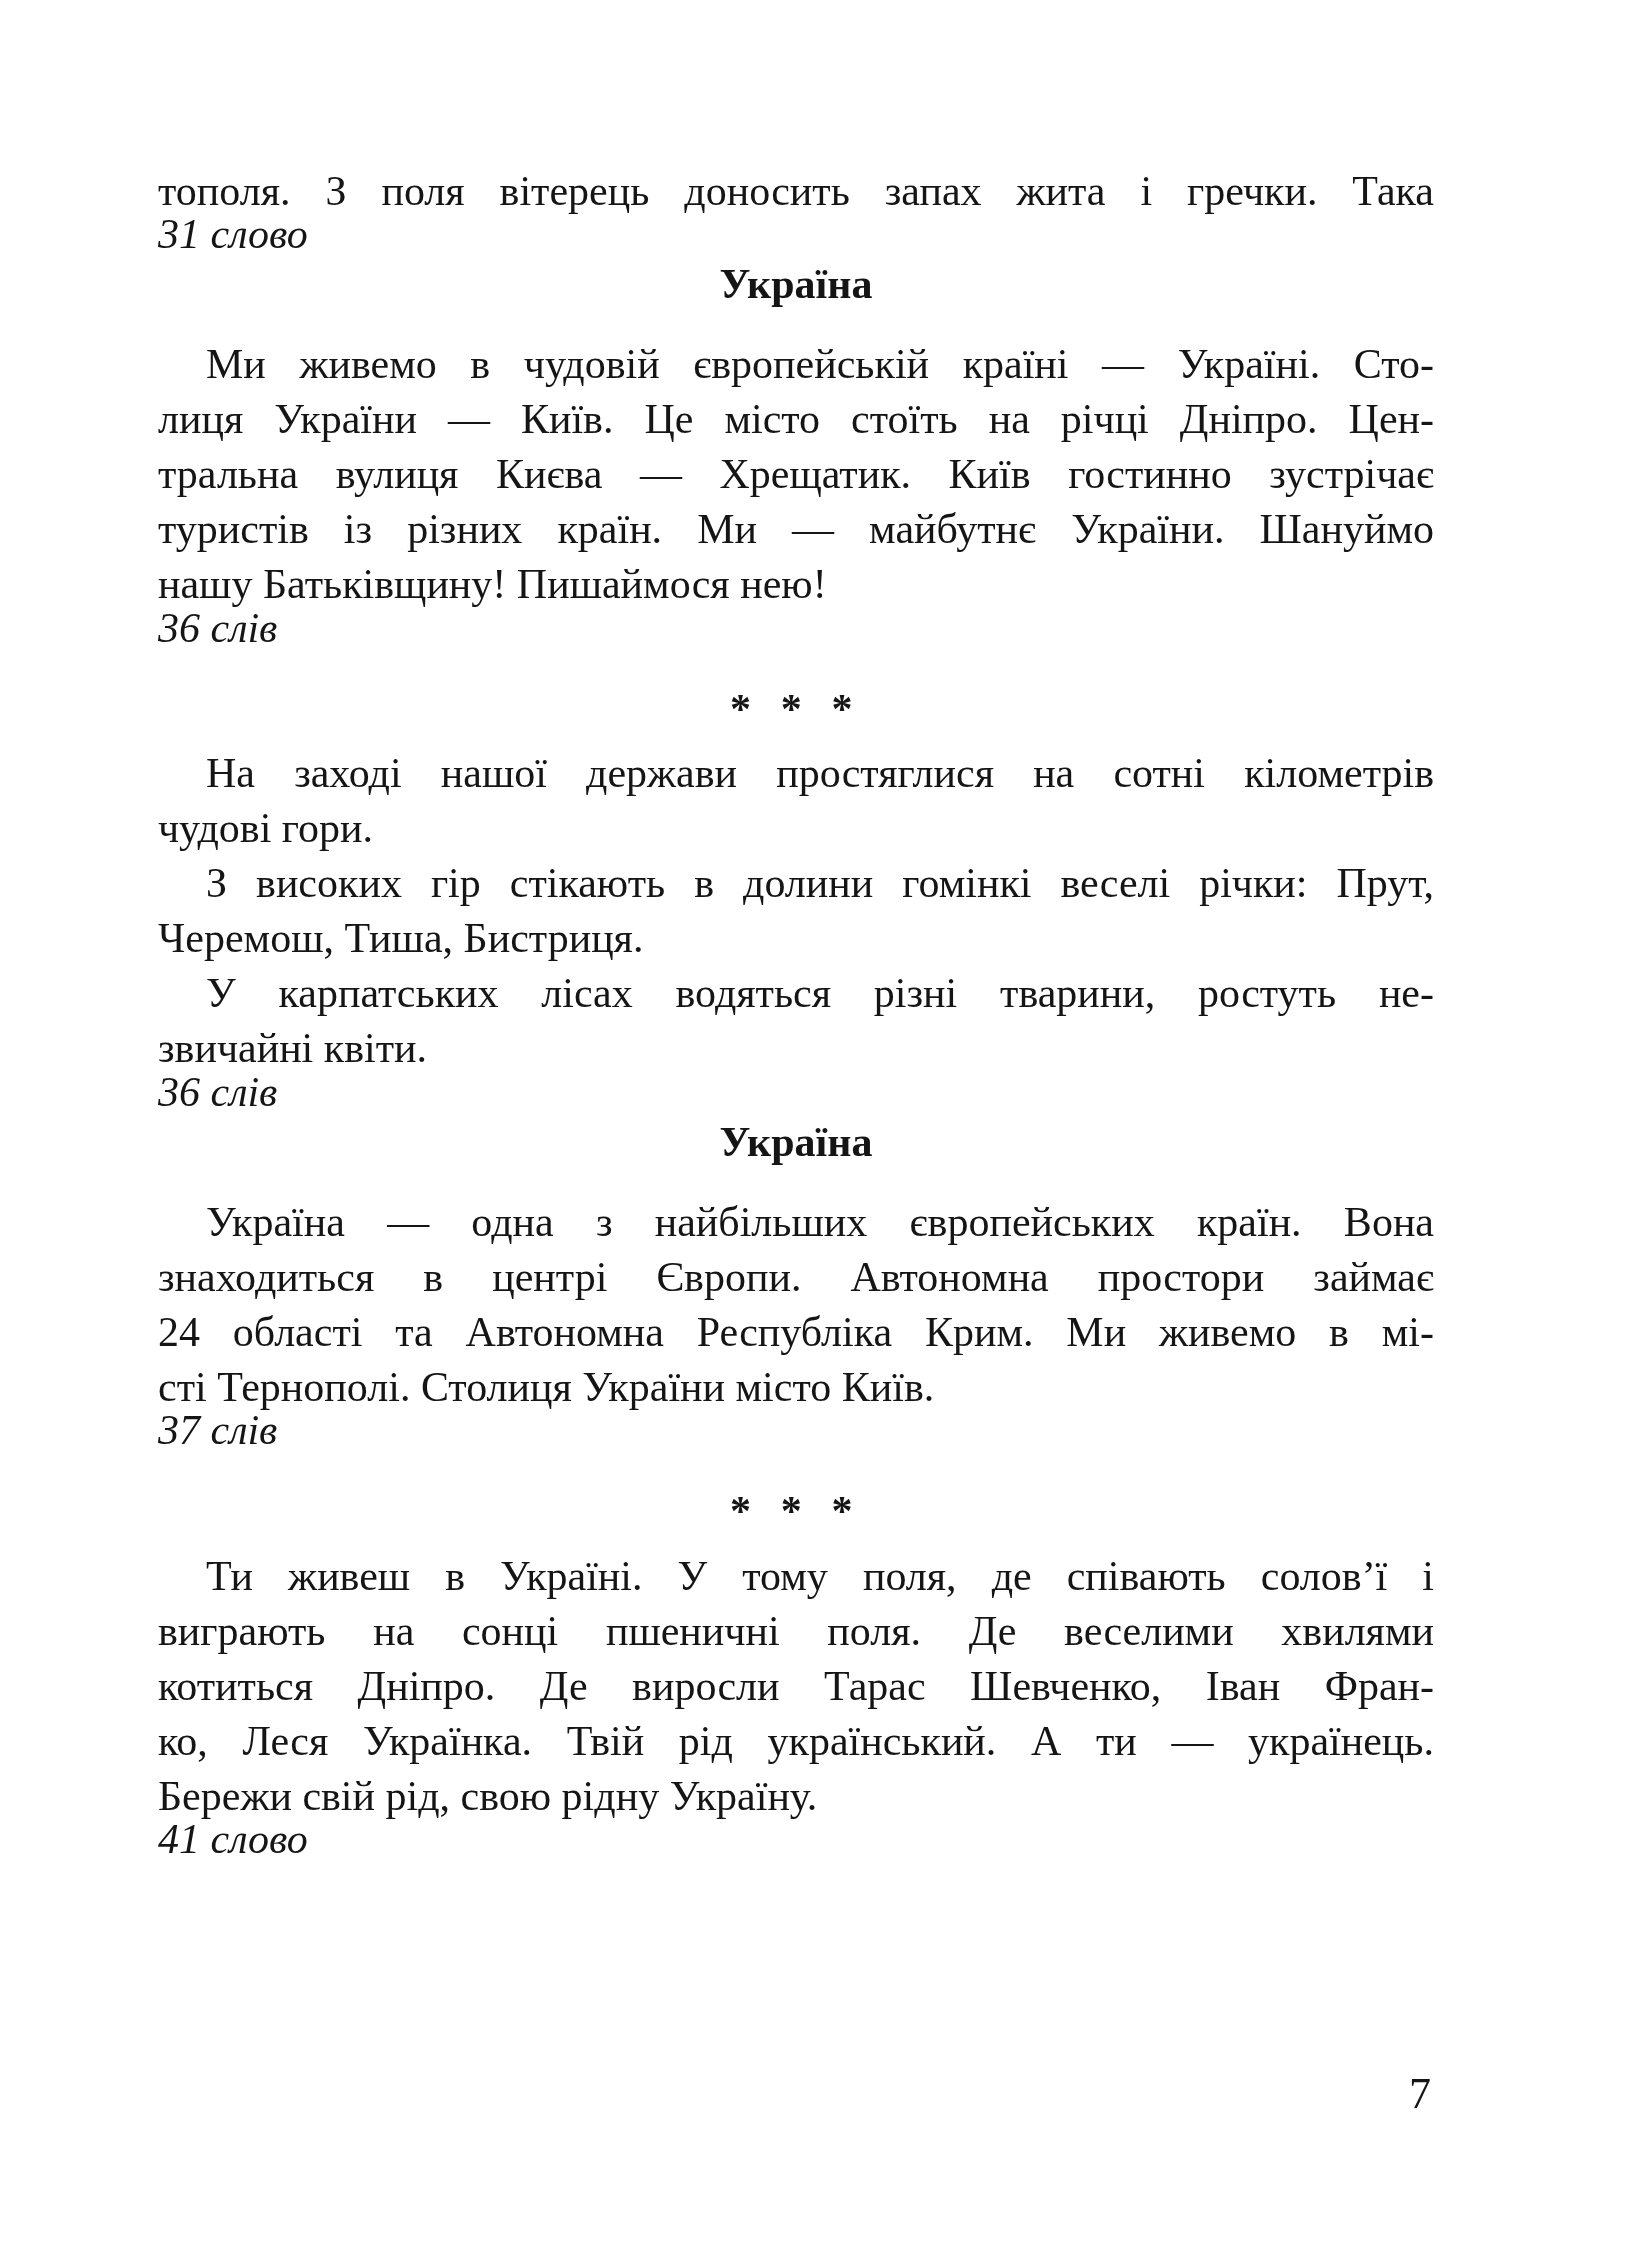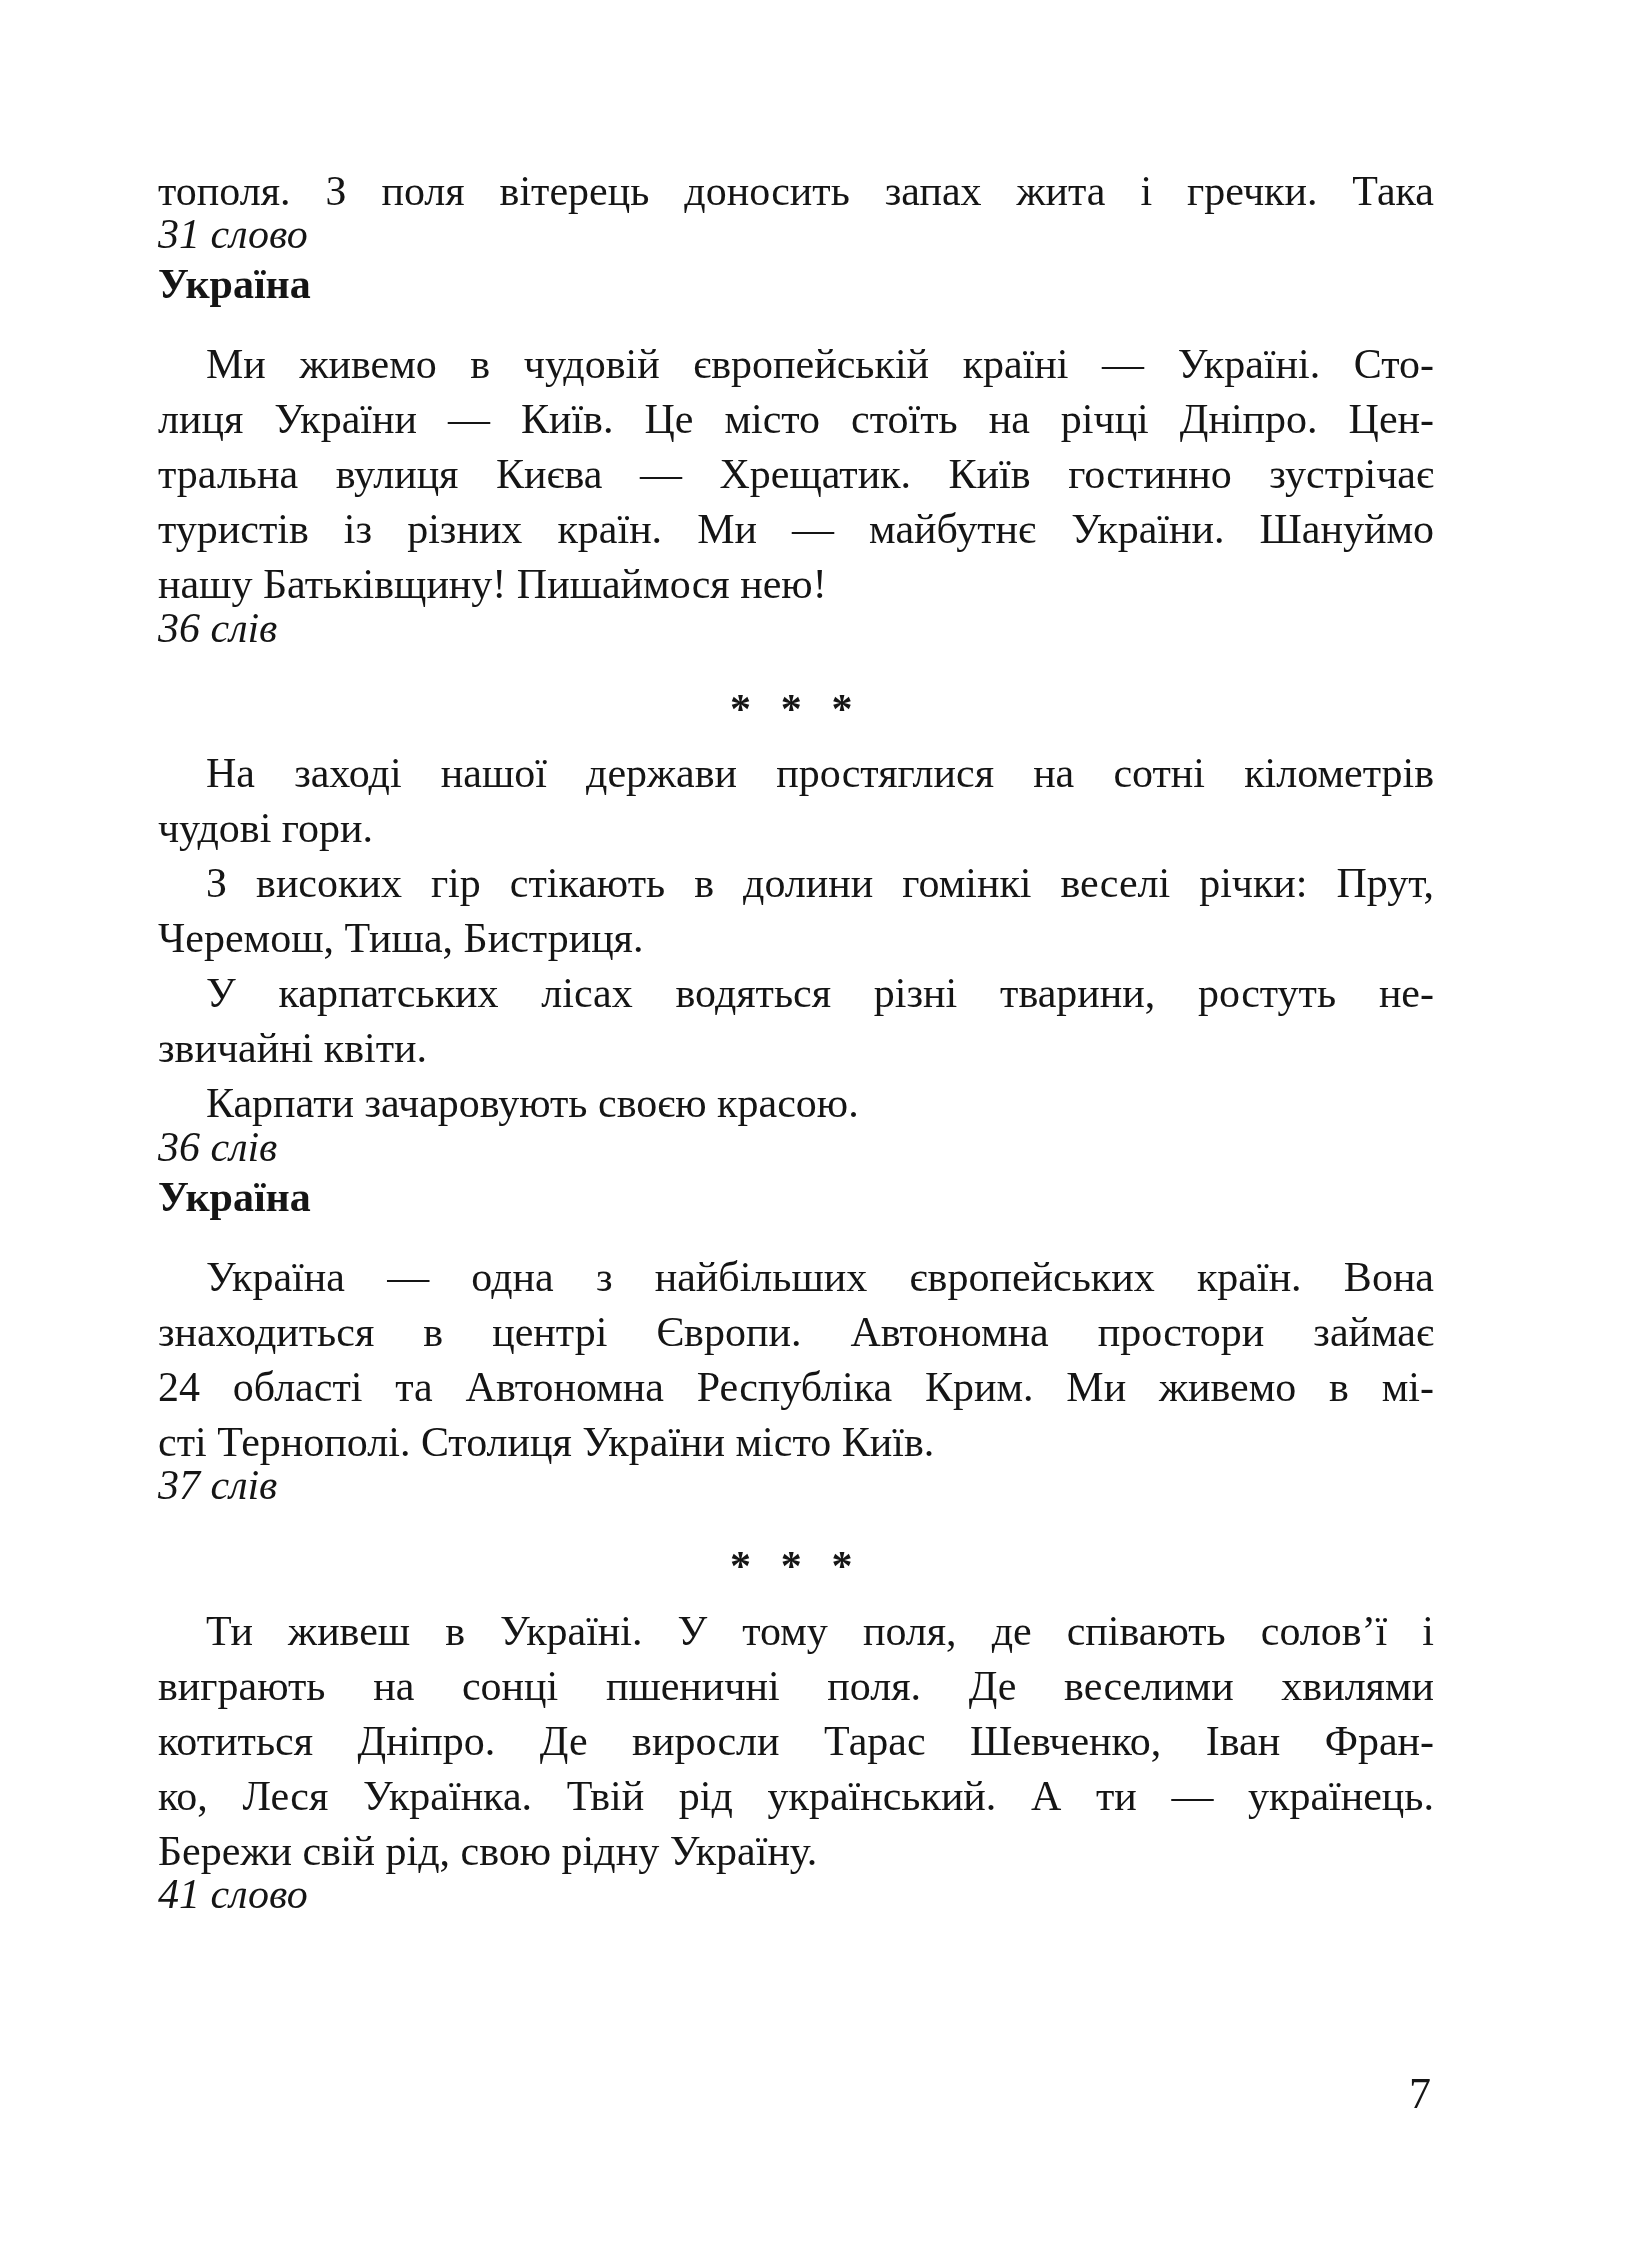--- a/index.html
+++ b/index.html
@@ -24,21 +24,21 @@
   .tline{ text-align:justify; text-align-last:justify; }
   .tline.last{ text-align:left; text-align-last:left; }
   .tline.indent{ text-indent:48px; }
   .count{
     font-style:italic;
     line-height:46px;
     margin-top:-7.6px;
   }
   .heading{
     font-weight:bold;
-    text-align:left;
+    text-align:center;
     margin:0 0 25px 0;
   }
   .stars{
     font-weight:bold;
     text-align:center;
     letter-spacing:9.6px;
     margin:31px 0 9.6px 0;
   }
   .pagenum{
     position:absolute;
@@ -72,23 +72,20 @@
         <div class="tline last">чудові гори.</div>
       </div>
       <div>
         <div class="tline indent">З високих гір стікають в долини гомінкі веселі річки: Прут,</div>
         <div class="tline last">Черемош, Тиша, Бистриця.</div>
       </div>
       <div>
         <div class="tline indent">У карпатських лісах водяться різні тварини, ростуть не-</div>
         <div class="tline last">звичайні квіти.</div>
       </div>
-      <div>
-        <div class="tline last indent">Карпати зачаровують своєю красою.</div>
-      </div>
       <div class="count">36 слів</div>
       <div class="heading">Україна</div>
       <div>
         <div class="tline indent">Україна — одна з найбільших європейських країн. Вона</div>
         <div class="tline">знаходиться в центрі Європи. Автономна простори займає</div>
         <div class="tline">24 області та Автономна Республіка Крим. Ми живемо в мі-</div>
         <div class="tline last">сті Тернополі. Столиця України місто Київ.</div>
       </div>
       <div class="count">37 слів</div>
       <div class="stars">* * *</div>

